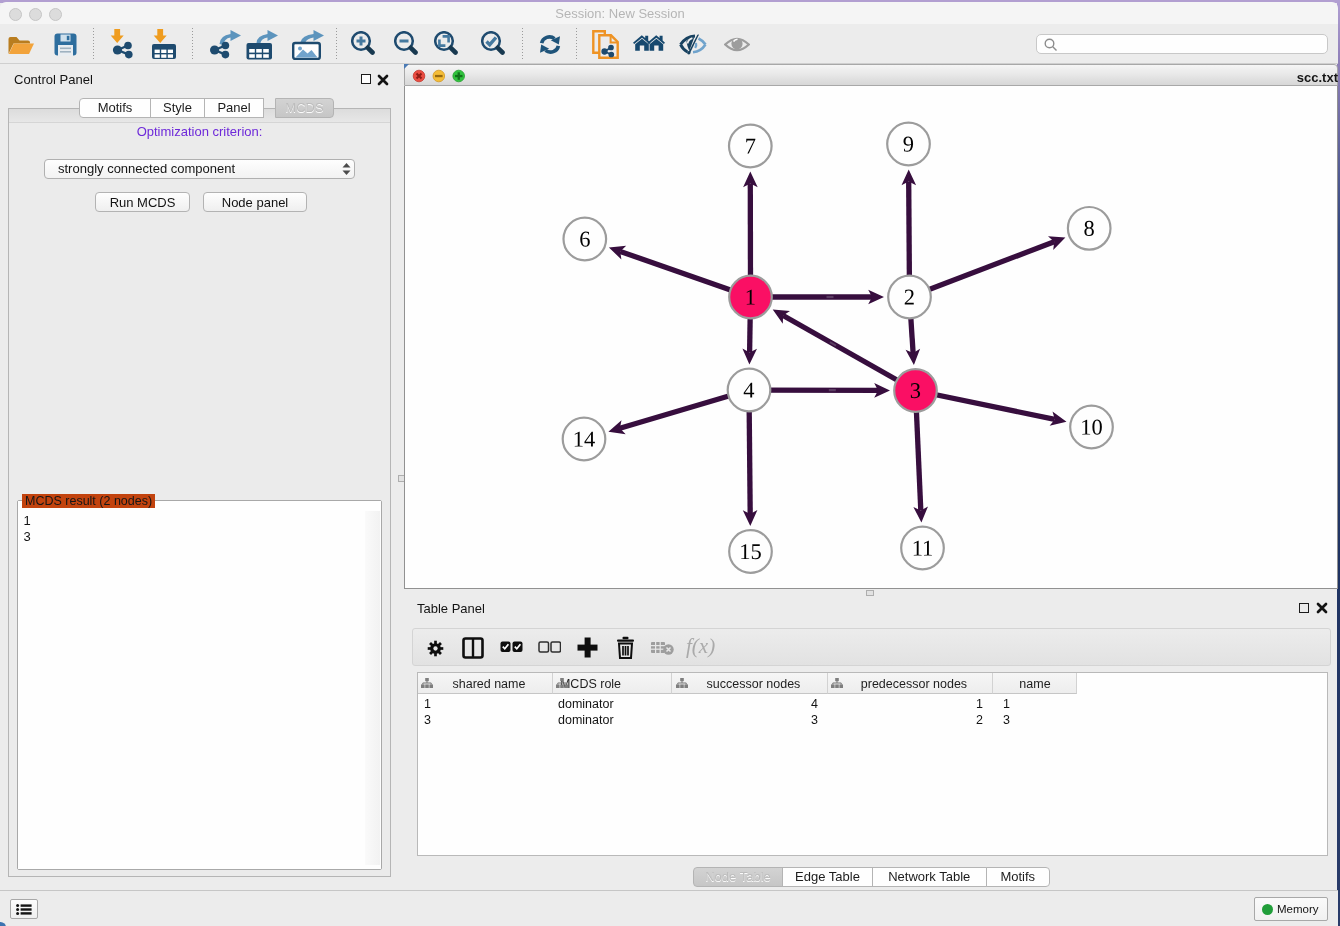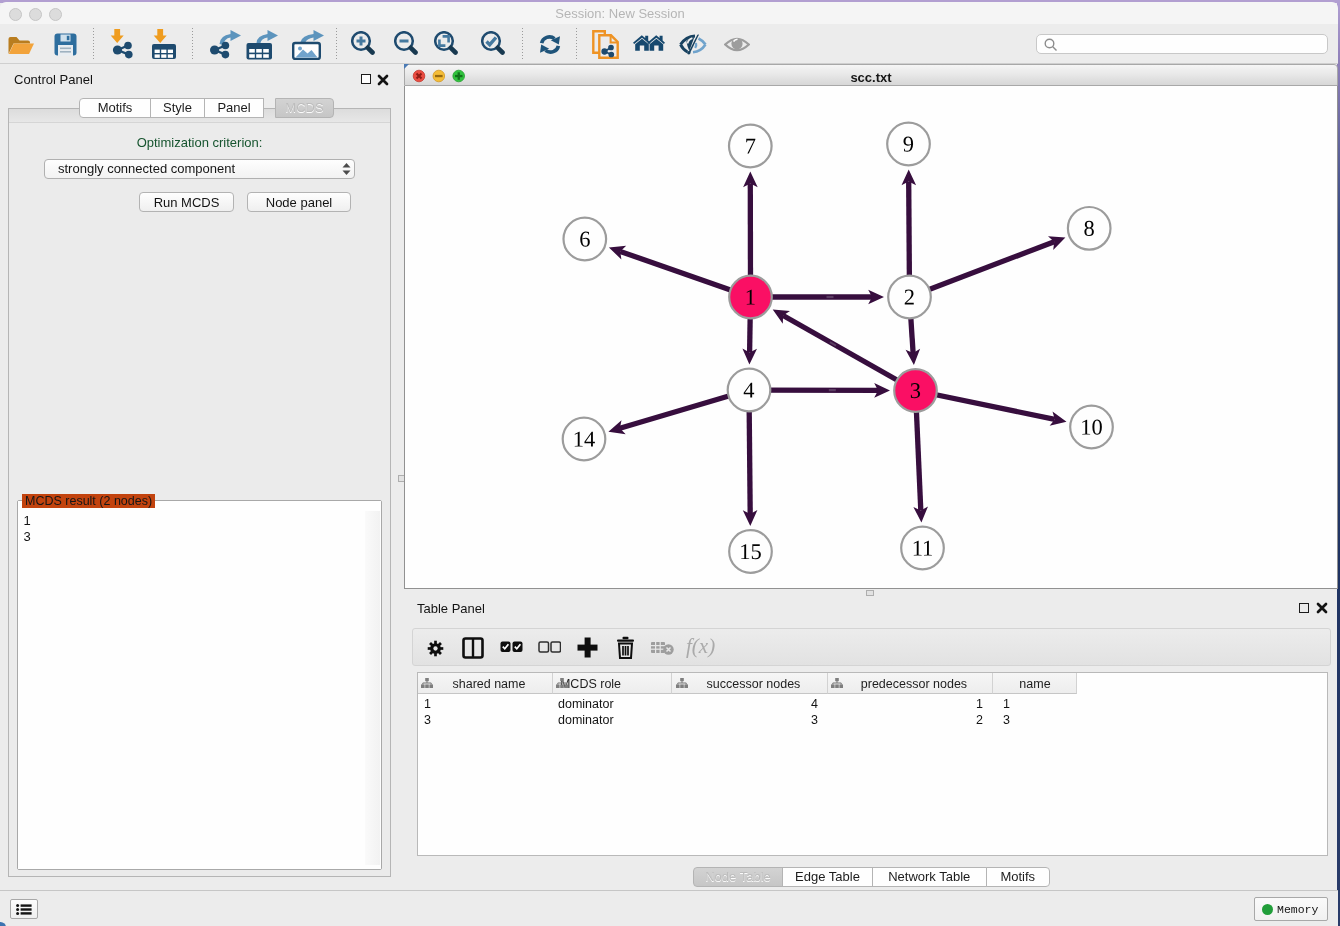--- a/index.html
+++ b/index.html
@@ -5,21 +5,21 @@
   body{width:1340px;height:926px;overflow:hidden;position:relative;
        font-family:"Liberation Sans",sans-serif;background:#ececec;opacity:0.99;}
   .abs{position:absolute;}
   .tab{display:inline-block;box-sizing:border-box;height:19.5px;line-height:18.5px;
        text-align:center;font-size:13px;color:#1a1a1a;background:#fff;
        border:1px solid #b4b4b4;margin-left:-1px;vertical-align:top;}
   .tabsel{background:linear-gradient(#d3d3d3,#c6c6c6);color:#bdbdbd;
        text-shadow:0 1px 0 rgba(255,255,255,0.95);margin-left:11px;}
   .btn{box-sizing:border-box;border:1px solid #b3b3b3;border-radius:4px;
        background:linear-gradient(#ffffff,#f0f0f0);font-size:13px;text-align:center;
-       color:#111;margin-left:44px;}
+       color:#111;}
   .sep{position:absolute;width:1px;top:28px;height:32px;background:repeating-linear-gradient(to bottom,#9b9b9b 0 1px,rgba(0,0,0,0) 1px 3px);}
 </style></head>
 <body>
 
 <div class="abs" style="left:0;top:0;width:1340px;height:3px;background:#b29fd1;"></div>
 <div class="abs" style="left:1337px;top:0;width:3px;height:926px;background:linear-gradient(#b2a0d3 0%,#9181bb 6%,#32477e 25%,#1d3161 60%,#283a69 100%);"></div>
 
 <div class="abs" style="left:0;top:2px;width:1338px;height:22px;background:#f6f6f6;border-radius:6px 6px 0 0;"></div>
 <div class="abs" style="left:8.5px;top:8px;width:11px;height:11px;border-radius:50%;background:#dcdcdc;border:1px solid #c6c6c6;"></div>
 <div class="abs" style="left:28.5px;top:8px;width:11px;height:11px;border-radius:50%;background:#dcdcdc;border:1px solid #c6c6c6;"></div>
@@ -188,21 +188,21 @@
 <svg class="abs" style="left:377px;top:73.5px;" width="12" height="12" viewBox="0 0 12 12">
  <path d="M2 2 L10 10 M10 2 L2 10" stroke="#111" stroke-width="2.7" stroke-linecap="round"></path>
 </svg>
 
 <div class="abs" style="left:8px;top:108px;width:383px;height:769px;box-sizing:border-box;border:1px solid #b5b5b5;background:#ebebeb;"></div>
 <div class="abs" style="left:9px;top:109px;width:381px;height:13px;background:linear-gradient(#dcdcdc,#e7e7e7);border-bottom:1px solid #d5d5d5;"></div>
 
 <div class="abs" style="left:79px;top:98px;white-space:nowrap;">
  <span class="tab" style="width:72px;border-radius:4px 0 0 4px;margin-left:0;">Motifs</span><span class="tab" style="width:55px;">Style</span><span class="tab" style="width:60px;">Panel</span><span class="tab tabsel" style="width:59px;border-radius:0 4px 4px 0;">MCDS</span>
 </div>
-<div class="abs" style="left:8px;top:135px;width:383px;text-align:center;font-size:13px;color:#14532d;">Optimization criterion:</div>
+<div class="abs" style="left:8px;top:124px;width:383px;text-align:center;font-size:13px;color:#6d28d9;">Optimization criterion:</div>
 <div class="abs" style="left:44px;top:159px;width:311px;height:20px;box-sizing:border-box;background:linear-gradient(#ffffff,#f3f3f3);border:1px solid #b0b0b0;border-radius:4px;font-size:13px;line-height:18px;color:#141414;padding-left:13px;">strongly connected component</div>
 <svg class="abs" style="left:342px;top:163px;" width="9" height="12" viewBox="0 0 9 12">
  <polygon points="4.5,0 8.5,4.4 0.5,4.4" fill="#4a4a4a"></polygon>
  <polygon points="4.5,12 8.5,7.6 0.5,7.6" fill="#4a4a4a"></polygon>
 </svg>
 <div class="btn abs" style="left:95px;top:192px;width:95px;height:20px;line-height:19px;">Run MCDS</div>
 <div class="btn abs" style="left:203px;top:192px;width:104px;height:20px;line-height:19px;">Node panel</div>
 
 <div class="abs" style="left:16.5px;top:500px;width:365px;height:369.5px;box-sizing:border-box;border:1px solid #a8a8a8;border-radius:2px;"></div>
 <div class="abs" style="left:22px;top:493.5px;font-size:12.5px;color:#141414;background:#c2410c;padding:0 3px;z-index:5;">MCDS result (2 nodes)</div>
@@ -217,21 +217,21 @@
   </svg>
 <svg class="abs" style="left:412px;top:69px;" width="54" height="14" viewBox="0 0 54 14">
  <circle cx="7" cy="7" r="5.8" fill="#ea4b3f" stroke="#c33a30" stroke-width="0.8"></circle>
  <path d="M4.5 4.5 L9.5 9.5 M9.5 4.5 L4.5 9.5" stroke="#8e1a13" stroke-width="2"></path>
  <circle cx="26.8" cy="7" r="5.8" fill="#f5bd35" stroke="#d3981f" stroke-width="0.8"></circle>
  <rect x="23" y="5.9" width="7.6" height="2.3" fill="#95690e"></rect>
  <circle cx="46.7" cy="7" r="5.8" fill="#2ec23b" stroke="#1f9e2c" stroke-width="0.8"></circle>
  <rect x="43" y="5.9" width="7.5" height="2.3" fill="#0e7118"></rect>
  <rect x="45.6" y="3.3" width="2.3" height="7.5" fill="#0e7118"></rect>
 </svg>
-<div class="abs" style="left:404px;top:69.5px;width:934px;text-align:center;font-size:13px;font-weight:bold;color:#141414;">scc.txt</div>
+<div class="abs" style="left:404px;top:69.5px;width:934px;text-align:right;font-size:13px;font-weight:bold;color:#141414;">scc.txt</div>
 
 <div class="abs" style="left:404px;top:86px;width:934px;height:502.5px;box-sizing:border-box;background:#fff;border-left:1px solid #909090;border-right:1px solid #909090;border-bottom:1px solid #909090;"></div>
 <svg width="933" height="498" viewBox="0 0 933 498" text-rendering="geometricPrecision" style="position:absolute;left:405px;top:86px;">
     <g transform="translate(-405,-86)">
       <line x1="750.5" y1="297.0" x2="750.3" y2="183.5" stroke="#350c3c" stroke-width="5.3"></line>
 <polygon points="750.3,171.5 757.7,187.3 750.3,183.5 743.1,187.3" fill="#350c3c"></polygon>
 <line x1="750.5" y1="297.0" x2="620.2" y2="251.4" stroke="#350c3c" stroke-width="5.3"></line>
 <polygon points="608.9,247.4 626.2,245.8 620.2,251.4 621.4,259.5" fill="#350c3c"></polygon>
 <line x1="750.5" y1="297.0" x2="872.0" y2="297.0" stroke="#350c3c" stroke-width="5.3"></line>
 <polygon points="884.0,297.0 868.2,304.3 872.0,297.0 868.2,289.7" fill="#350c3c"></polygon>
@@ -434,14 +434,14 @@
   <circle cx="1.6" cy="1.6" r="1.5"></circle>
       <circle cx="1.6" cy="5.5" r="1.5"></circle>
       <circle cx="1.6" cy="9.4" r="1.5"></circle>
   <rect x="4.6" y="0.4" width="11" height="2.4"></rect>
       <rect x="4.6" y="4.3" width="11" height="2.4"></rect>
       <rect x="4.6" y="8.2" width="11" height="2.4"></rect>
  </g>
 </svg>
 <div class="abs" style="left:1254px;top:897px;width:74px;height:24px;box-sizing:border-box;background:linear-gradient(#fbfbfb,#f2f2f2);border:1px solid #a8a8a8;border-radius:2px;"></div>
 <div class="abs" style="left:1262px;top:903.5px;width:11px;height:11px;border-radius:50%;background:#1f9e38;"></div>
-<div class="abs" style="left:1277px;top:903px;font-size:11.5px;color:#111;font-family:Liberation Mono, monospace;">Memory</div>
+<div class="abs" style="left:1277px;top:903px;font-size:11.5px;color:#111;">Memory</div>
 <div class="abs" style="left:-5px;top:921.5px;width:11px;height:11px;border-radius:50%;background:#3a72b0;"></div>
 
 </body></html>

